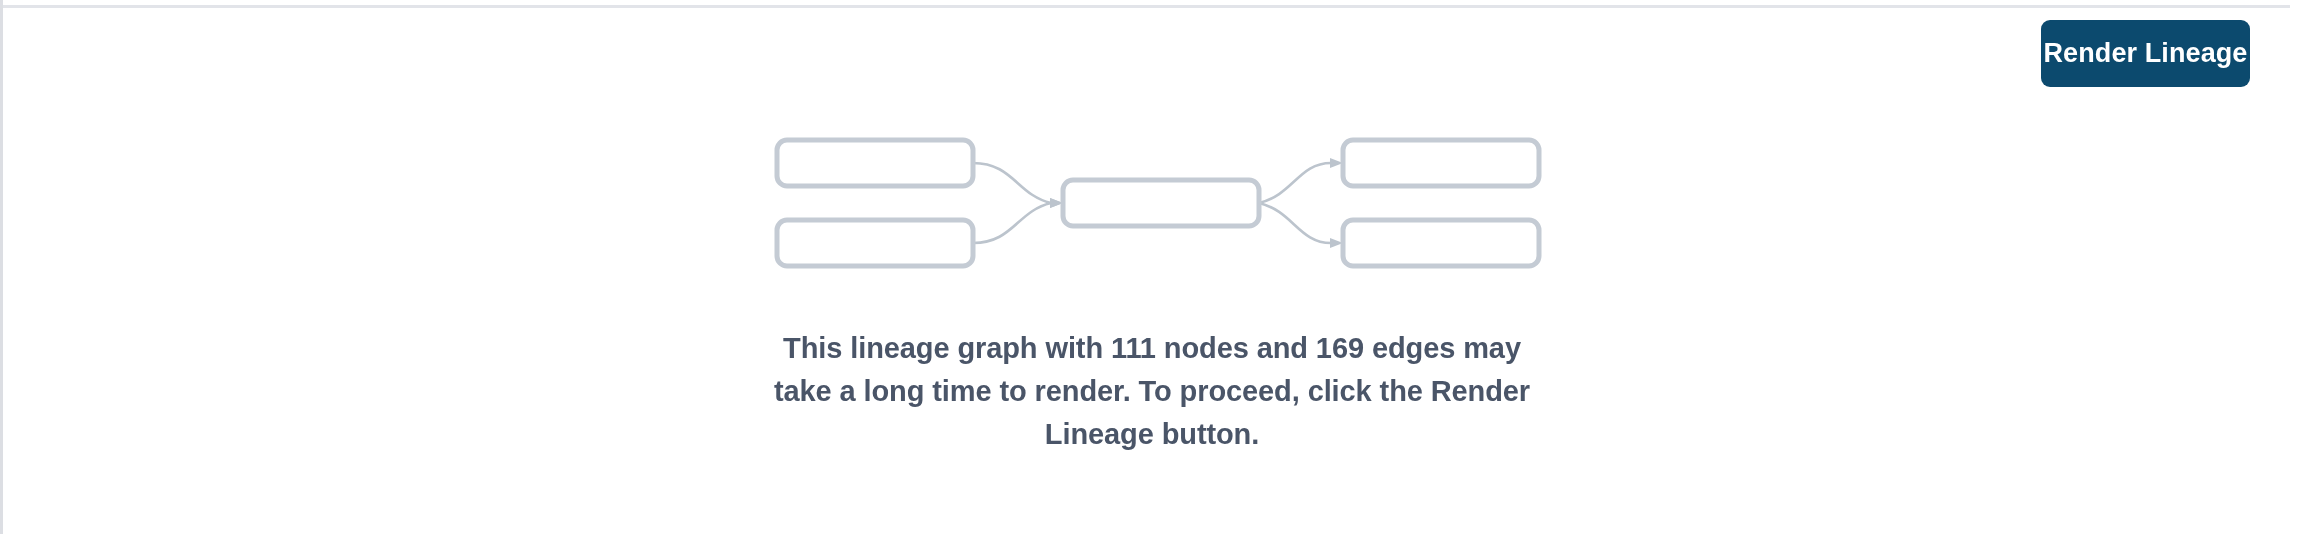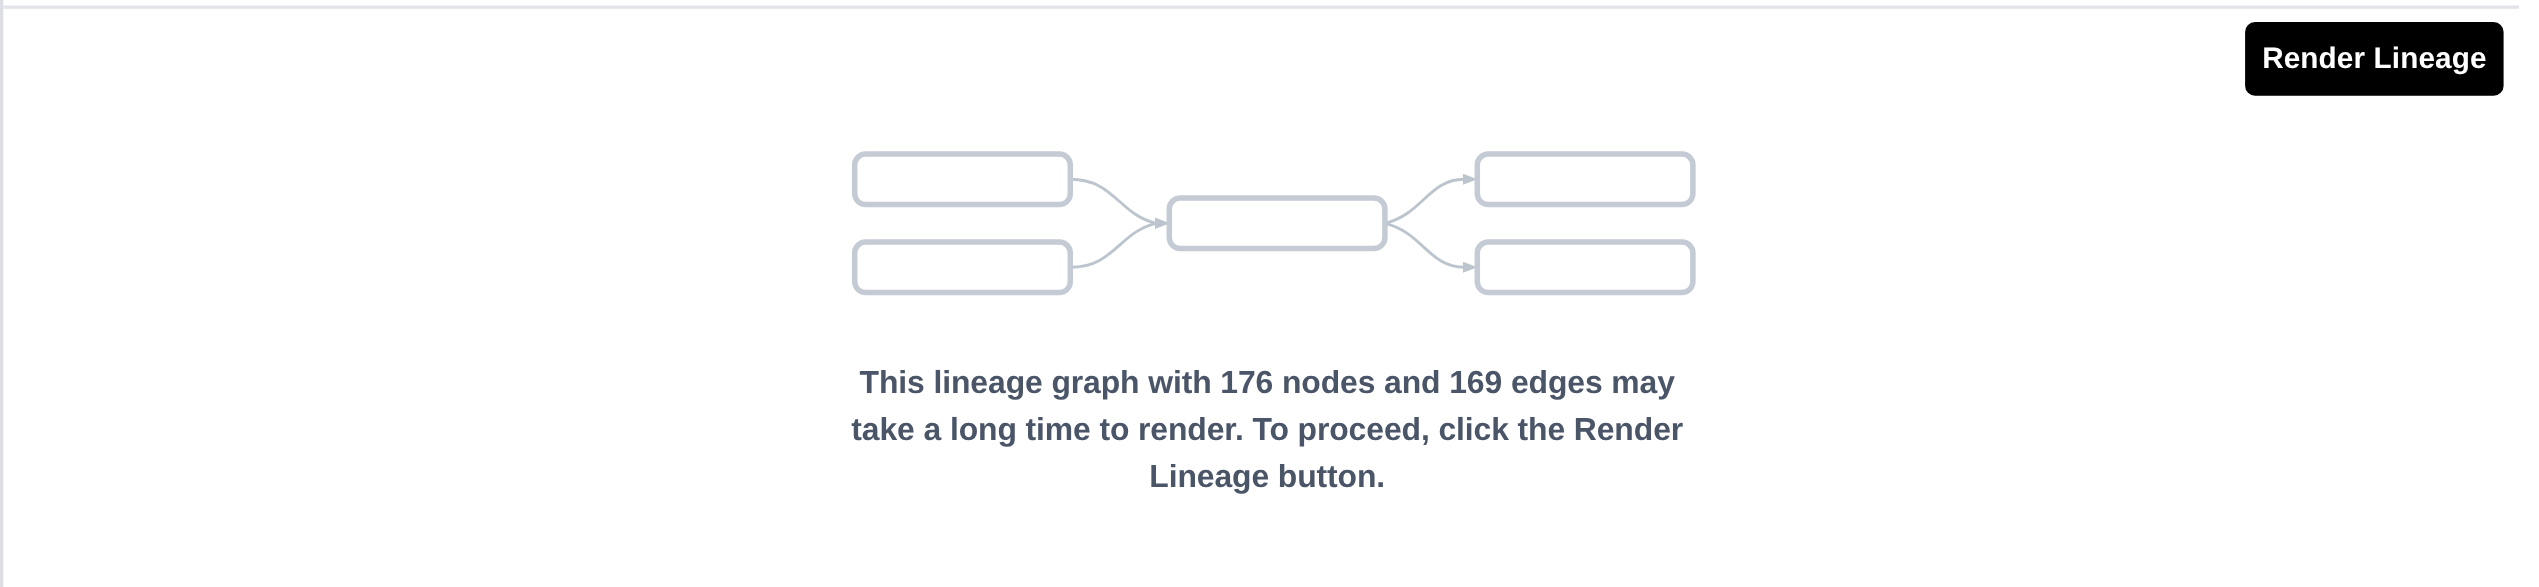--- a/index.html
+++ b/index.html
@@ -32,23 +32,23 @@
     width: 2287px;
     height: 3px;
     background: #e2e4e9;
   }
 
   
   #render-lineage-button {
     position: absolute;
     left: 2038px;
     top: 20px;
-    width: 235px;
+    width: 209px;
     height: 67px;
-    background: #000000;
+    background: #0c4a6e;
     color: #ffffff;
     border: none;
     border-radius: 9px;
     font-family: "Liberation Sans", sans-serif;
     font-size: 27px;
     font-weight: bold;
     letter-spacing: 0.1px;
     cursor: pointer;
     display: flex;
     align-items: center;
@@ -132,15 +132,15 @@
       </g>
 
       <rect class="placeholder-node" x="4" y="8" width="196" height="46" rx="10" ry="10"></rect>
       <rect class="placeholder-node" x="4" y="88" width="196" height="46" rx="10" ry="10"></rect>
       <rect class="placeholder-node" x="290" y="48" width="196" height="46" rx="10" ry="10"></rect>
       <rect class="placeholder-node" x="570" y="8" width="196" height="46" rx="10" ry="10"></rect>
       <rect class="placeholder-node" x="570" y="88" width="196" height="46" rx="10" ry="10"></rect>
     </svg>
   </div>
 
-  <div id="lineage-warning-message">This lineage graph with 176 nodes and 169 edges may take a long time to render. To proceed, click the Render Lineage button.</div>
+  <div id="lineage-warning-message">This lineage graph with 111 nodes and 169 edges may take a long time to render. To proceed, click the Render Lineage button.</div>
 
 </div>
 
 </body></html>

